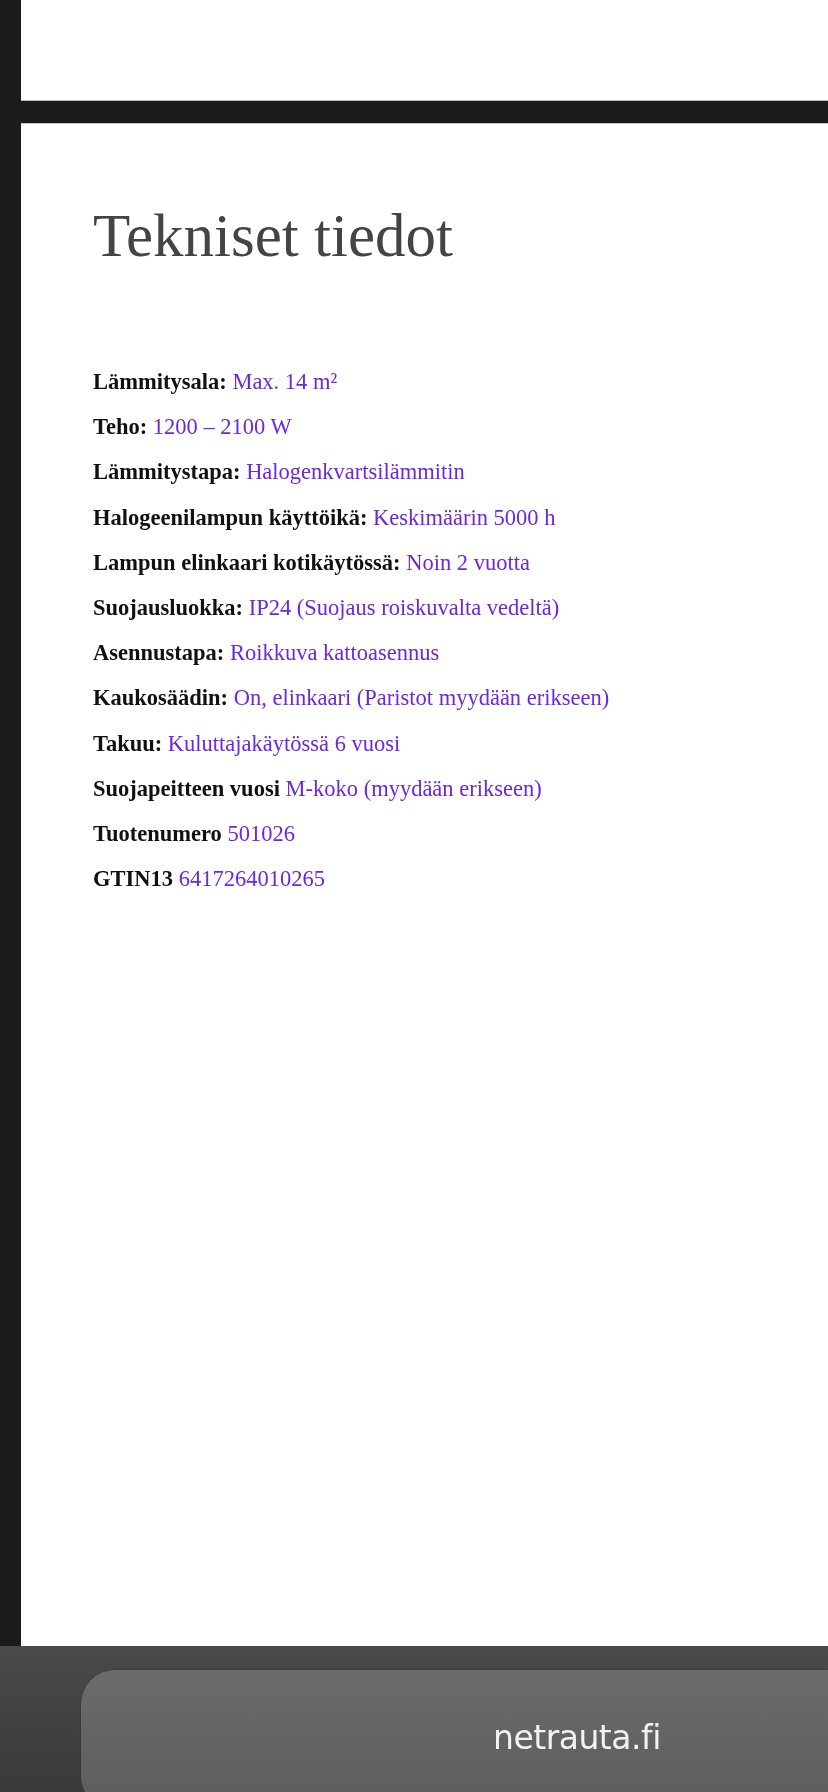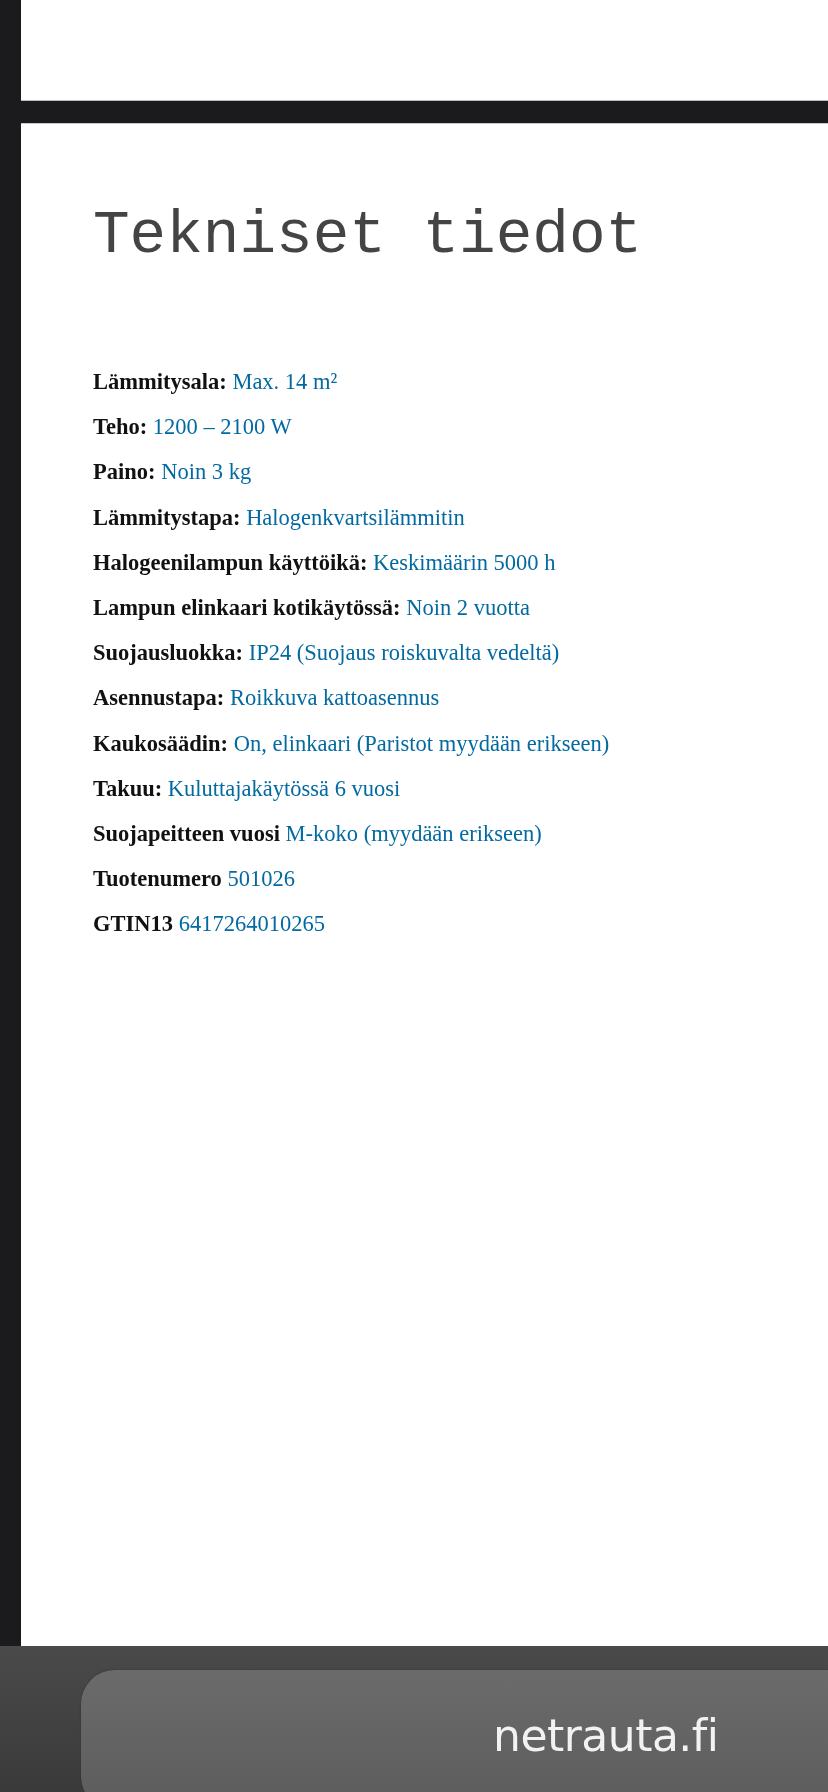--- a/index.html
+++ b/index.html
@@ -21,63 +21,62 @@
       position: absolute; left: 21px; top: 101px; right: 0; height: 22px;
       background: #1b1b1d;
     }
     .main-panel {
       position: absolute; left: 21px; top: 123px; right: 0; height: 1523px;
       background: #ffffff;
       border-top: 1px solid #c8c8c8;
     }
     .page-title {
       position: absolute; left: 72px; top: 72px;
-      font-family: Liberation Mono, monospace;
+      font-family: Liberation Serif, serif;
       font-size: 61px; font-weight: normal; color: #444444;
       margin: 0; line-height: 80px; letter-spacing: 0px;
     }
     .spec-list {
       position: absolute; left: 72px; top: 235px;
       margin: 0; padding: 0; list-style: none;
     }
     .spec-row {
       font-size: 22.5px; line-height: 45.2px; color: #2b2b2b;
       white-space: nowrap;
     }
     .spec-label { font-weight: bold; color: #111111; }
-    .spec-value { color: #0369a1; }
+    .spec-value { color: #6d28d9; }
     .bottom-bar {
       position: absolute; left: 0; top: 1646px; width: 828px; height: 146px;
       background: linear-gradient(#4a4a4a, #3a3a3a);
     }
     .url-pill {
       position: absolute; left: 81px; top: 24px; width: 780px; height: 140px;
       border-radius: 34px;
       background: linear-gradient(#6b6b6b, #5c5c5c);
       box-shadow: 0 0 2px rgba(0,0,0,0.3);
     }
     .url-text {
-      position: absolute; left: 412px; top: 40px;
+      position: absolute; left: 412px; top: 48px;
       font-family: "DejaVu Sans", sans-serif;
-      font-size: 44px; color: #f2f2f2; letter-spacing: -0.5px;
+      font-size: 33px; color: #f2f2f2; letter-spacing: -0.5px;
     }
   </style>
 </head>
 <body>
 
 <div class="left-bar"></div>
 <div class="top-panel"></div>
 <div class="divider-band"></div>
 
 <div class="main-panel">
   <h1 class="page-title">Tekniset tiedot</h1>
   <ul class="spec-list">
     <li class="spec-row"><span class="spec-label">Lämmitysala:</span> <span class="spec-value">Max. 14 m²</span></li>
     <li class="spec-row"><span class="spec-label">Teho:</span> <span class="spec-value">1200 – 2100 W</span></li>
-    <li class="spec-row"><span class="spec-label">Paino:</span> <span class="spec-value">Noin 3 kg</span></li>
     <li class="spec-row"><span class="spec-label">Lämmitystapa:</span> <span class="spec-value">Halogenkvartsilämmitin</span></li>
     <li class="spec-row"><span class="spec-label">Halogeenilampun käyttöikä:</span> <span class="spec-value">Keskimäärin 5000 h</span></li>
     <li class="spec-row"><span class="spec-label">Lampun elinkaari kotikäytössä:</span> <span class="spec-value">Noin 2 vuotta</span></li>
     <li class="spec-row"><span class="spec-label">Suojausluokka:</span> <span class="spec-value">IP24 (Suojaus roiskuvalta vedeltä)</span></li>
     <li class="spec-row"><span class="spec-label">Asennustapa:</span> <span class="spec-value">Roikkuva kattoasennus</span></li>
     <li class="spec-row"><span class="spec-label">Kaukosäädin:</span> <span class="spec-value">On, elinkaari (Paristot myydään erikseen)</span></li>
     <li class="spec-row"><span class="spec-label">Takuu:</span> <span class="spec-value">Kuluttajakäytössä 6 vuosi</span></li>
     <li class="spec-row"><span class="spec-label">Suojapeitteen vuosi</span> <span class="spec-value">M-koko (myydään erikseen)</span></li>
     <li class="spec-row"><span class="spec-label">Tuotenumero</span> <span class="spec-value">501026</span></li>
     <li class="spec-row"><span class="spec-label">GTIN13</span> <span class="spec-value">6417264010265</span></li>

